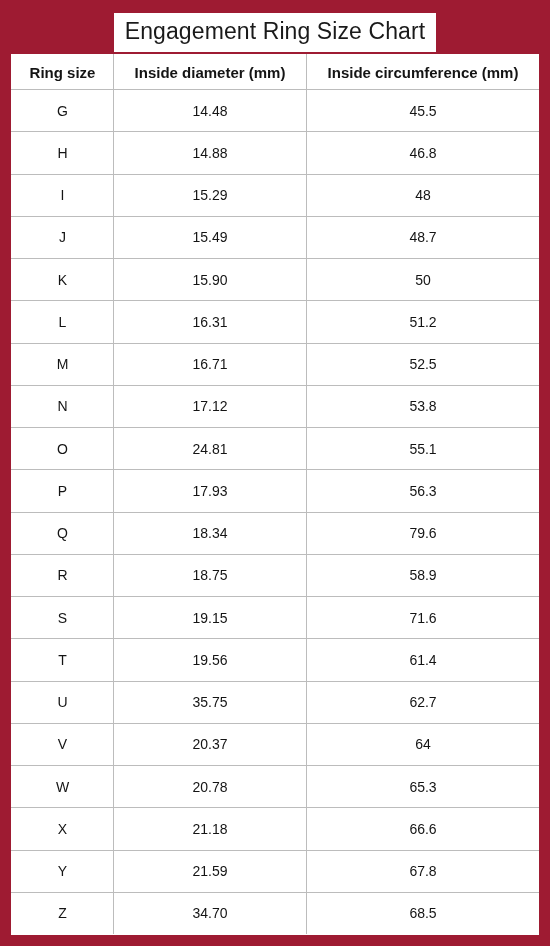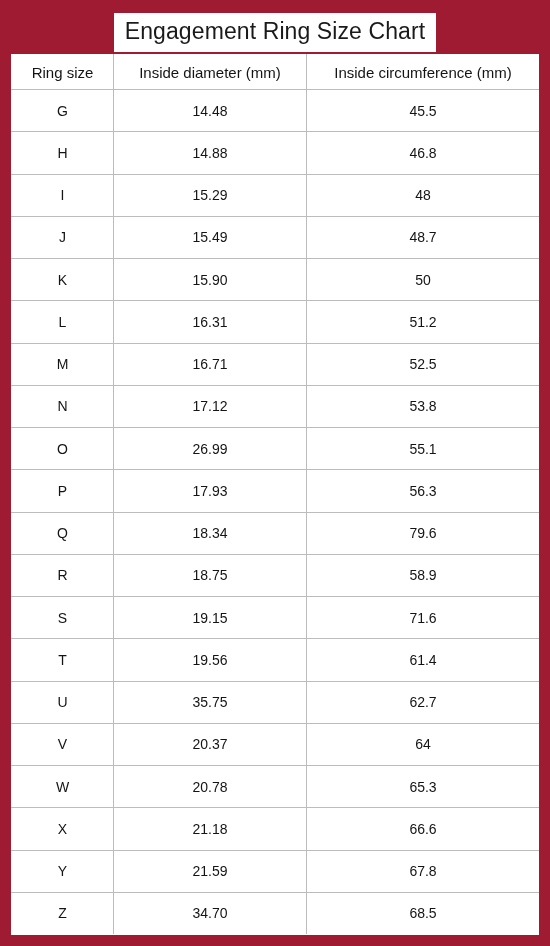--- a/index.html
+++ b/index.html
@@ -59,21 +59,21 @@
   table.size-table th,
   table.size-table td {
     border: 1px solid #bcbcbc;
     text-align: center;
     vertical-align: middle;
     color: #141414;
     padding: 0 2px;
   }
   table.size-table thead th {
     font-size: 15px;
-    font-weight: normal;
+    font-weight: bold;
     height: 34px;
     margin-left: 34px;
   }
   table.size-table tbody td {
     font-size: 14px;
     font-weight: normal;
     height: 41px;
   }
   
   table.size-table tr > *:first-child { border-left-color: #ffffff; }
@@ -140,21 +140,21 @@
             <td>16.71</td>
             <td>52.5</td>
           </tr>
           <tr>
             <td>N</td>
             <td>17.12</td>
             <td>53.8</td>
           </tr>
           <tr>
             <td>O</td>
-            <td>26.99</td>
+            <td>24.81</td>
             <td>55.1</td>
           </tr>
           <tr>
             <td>P</td>
             <td>17.93</td>
             <td>56.3</td>
           </tr>
           <tr>
             <td>Q</td>
             <td>18.34</td>

